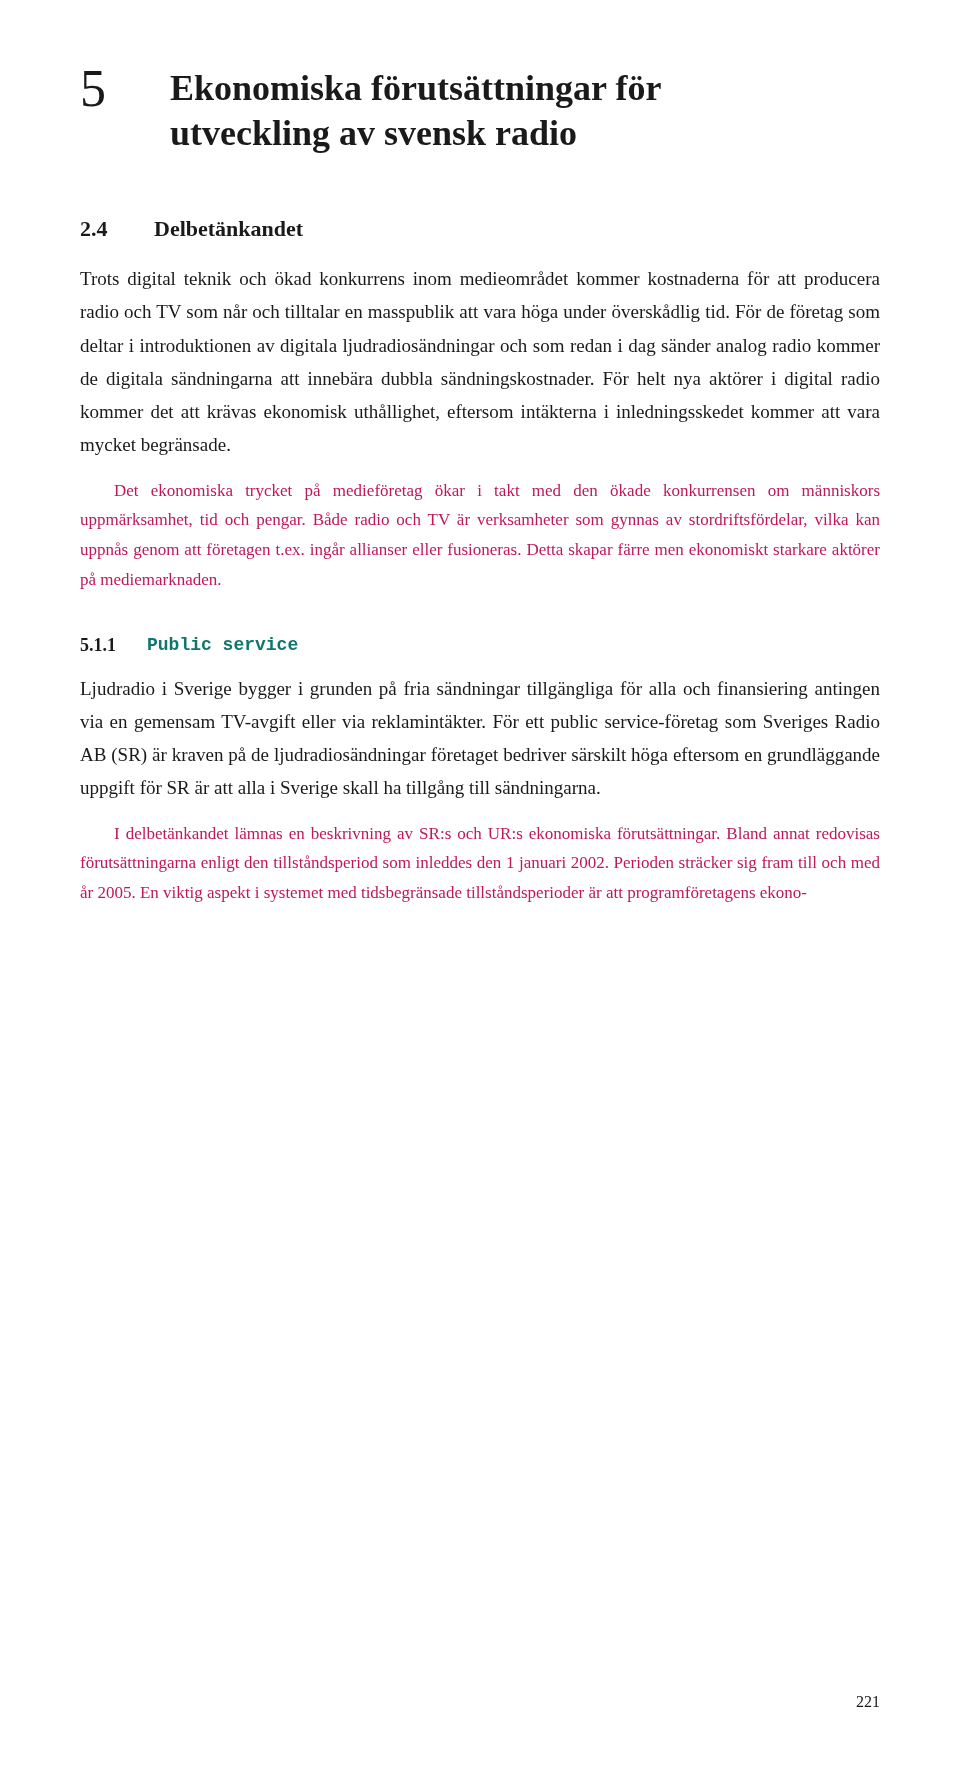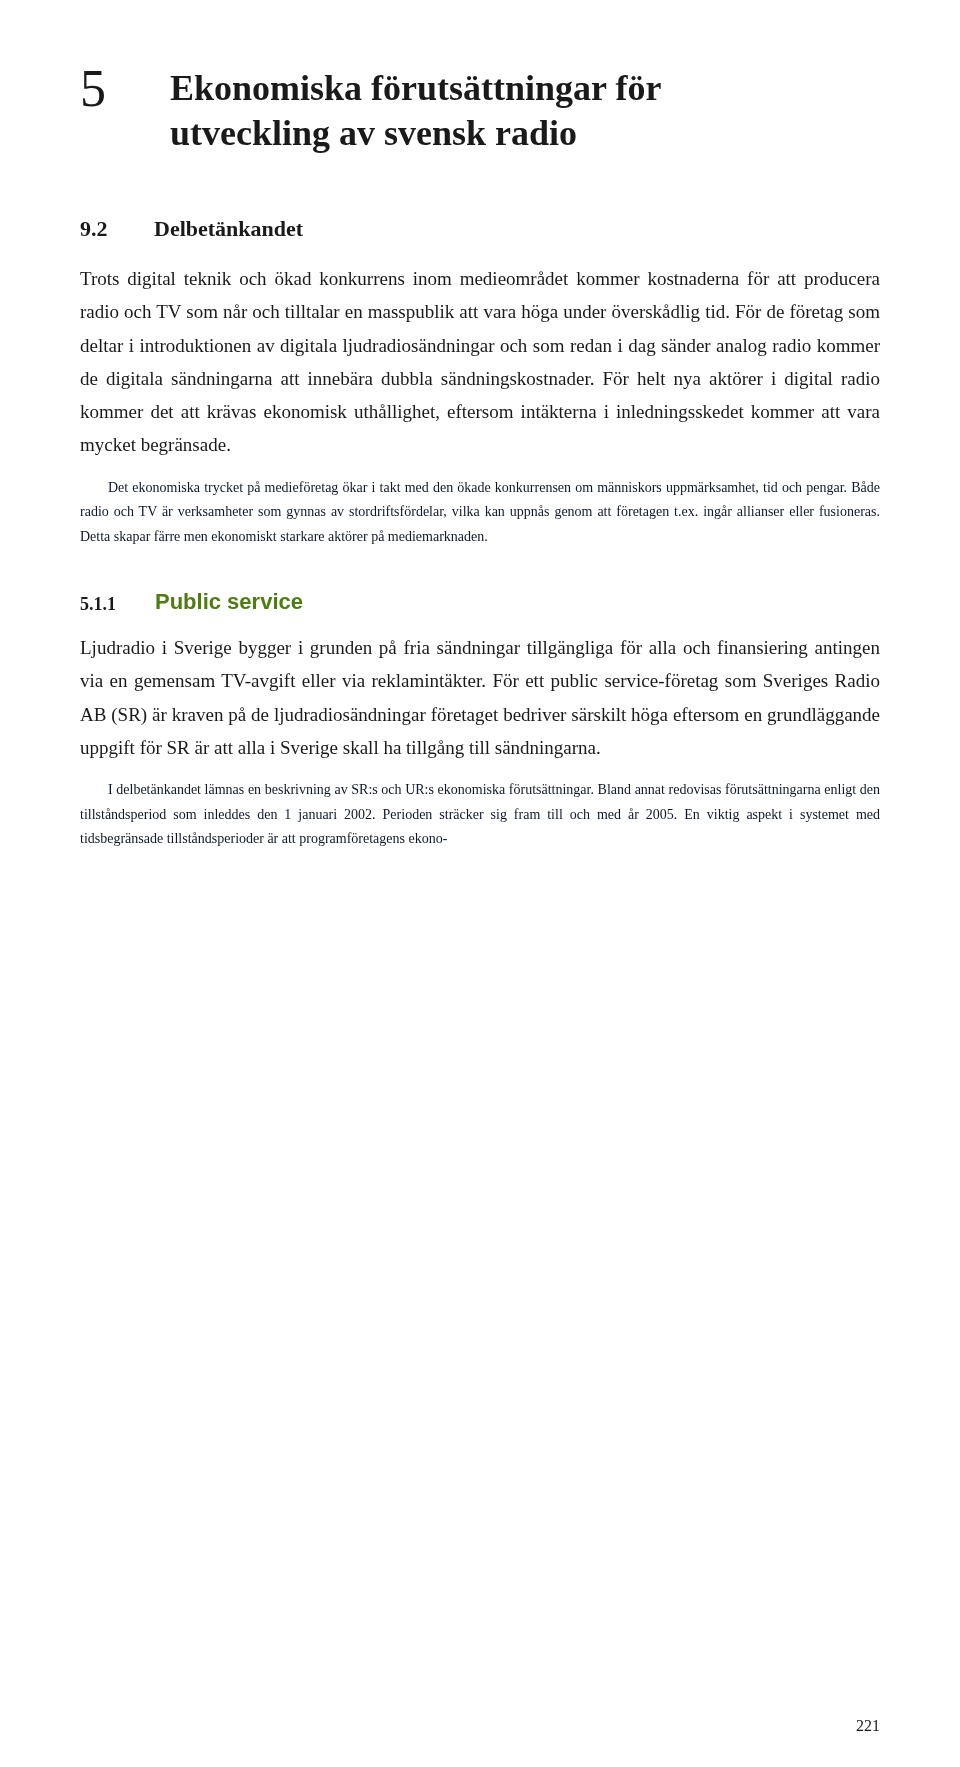--- a/index.html
+++ b/index.html
@@ -76,62 +76,62 @@
       text-align: right;
     }
 
     .subsection-heading {
       margin-top: 40px;
       margin-bottom: 16px;
     }
 
     .subsection-heading-inner {
       display: flex;
-      align-items: flex-end;
-      gap: 20px;
+      align-items: center;
+      gap: 12px;
       margin-top: 33px;
     }
 
     .subsection-number {
       font-size: 18px;
       font-weight: bold;
       color: #1a1a1a;
       font-family: 'Georgia', serif;
       min-width: 55px;
     }
 
     .subsection-title {
-      font-size: 22px;
+      font-size: 18px;
       font-weight: bold;
-      color: #4d7c0f;
-      font-family: Liberation Sans, sans-serif;
+      color: #0f766e;
+      font-family: Liberation Mono, monospace;
     }
 
     .para {
       font-size: 19px;
       line-height: 1.75;
       color: #1a1a1a;
       font-family: 'Georgia', serif;
       text-align: justify;
       margin-bottom: 14px;
     }
 
     .para-indent {
-      font-size: 14px;
+      font-size: 17px;
       line-height: 1.75;
-      color: #0f172a;
+      color: #be185d;
       font-family: 'Georgia', serif;
       text-align: justify;
       margin-bottom: 14px;
       text-indent: 2em;
     }
 
     .page-number {
       position: absolute;
-      bottom: 32px;
+      bottom: 56px;
       right: 80px;
       font-size: 16px;
       color: #1a1a1a;
       font-family: 'Georgia', serif;
     }
 
     .content-area {
       position: relative;
     }
   </style>
@@ -141,21 +141,21 @@
 <div class="page-container">
   <div class="content-area">
 
     <div class="chapter-header">
       <div class="chapter-number">5</div>
       <div class="chapter-title">Ekonomiska förutsättningar för<br>utveckling av svensk radio</div>
     </div>
 
     <div class="section-heading">
       <div class="section-heading-inner">
-        <span class="section-number">9.2</span>
+        <span class="section-number">2.4</span>
         <span class="section-title">Delbetänkandet</span>
       </div>
     </div>
 
     <div class="para">Trots digital teknik och ökad konkurrens inom medieområdet kommer kostnaderna för att producera radio och TV som når och tilltalar en masspublik att vara höga under överskådlig tid. För de företag som deltar i introduktionen av digitala ljudradiosändningar och som redan i dag sänder analog radio kommer de digitala sändningarna att innebära dubbla sändningskostnader. För helt nya aktörer i digital radio kommer det att krävas ekonomisk uthållighet, eftersom intäkterna i inledningsskedet kommer att vara mycket begränsade.</div>
 
     <div class="para-indent">Det ekonomiska trycket på medieföretag ökar i takt med den ökade konkurrensen om människors uppmärksamhet, tid och pengar. Både radio och TV är verksamheter som gynnas av stordriftsfördelar, vilka kan uppnås genom att företagen t.ex. ingår allianser eller fusioneras. Detta skapar färre men ekonomiskt starkare aktörer på mediemarknaden.</div>
 
     <div class="subsection-heading">
       <div class="subsection-heading-inner">

